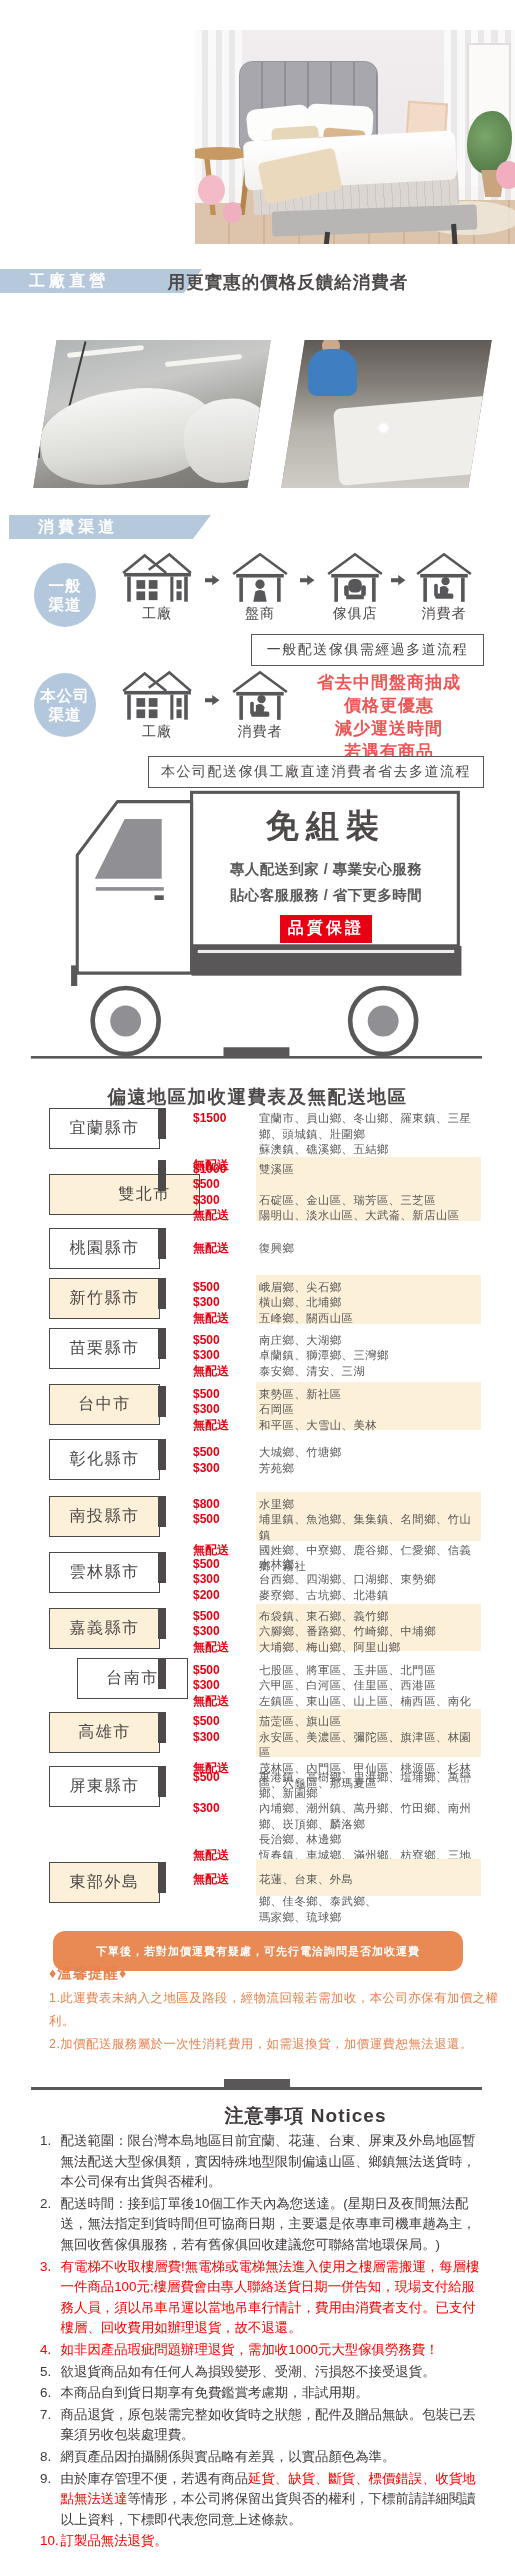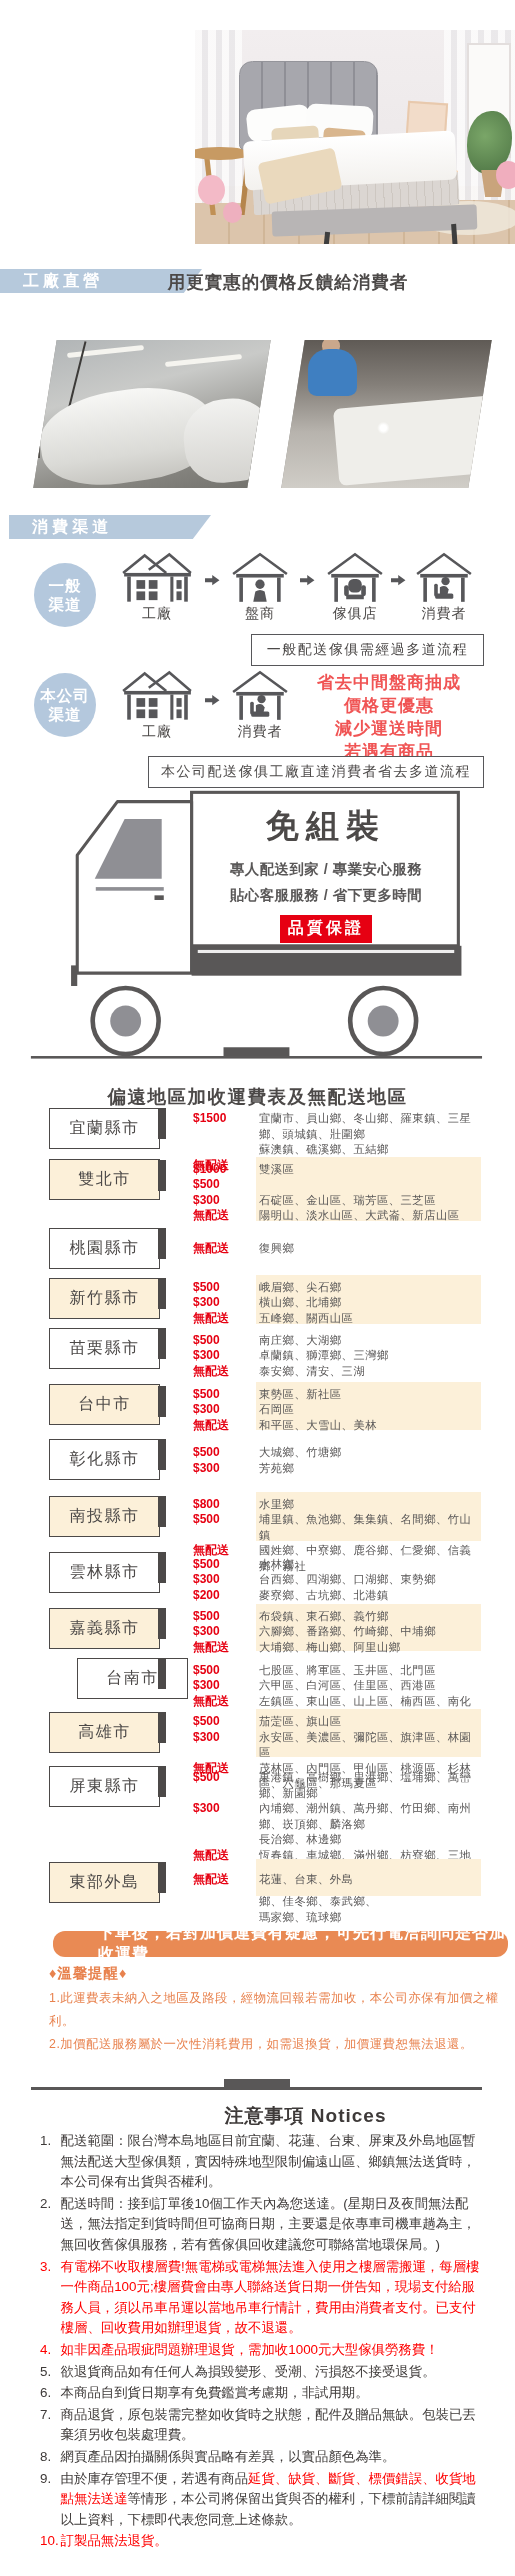--- a/index.html
+++ b/index.html
@@ -47,21 +47,21 @@
   .hp-leg1{left:129px;top:202px;width:4.6px;height:21.6px;background:#3e3e3e;transform:rotate(6deg);}
   .hp-leg2{left:257px;top:194px;width:4.6px;height:26px;background:#3e3e3e;transform:rotate(-4deg);}
   .hp-rug{left:222px;top:171px;width:103px;height:34px;background:#efe7db;border-radius:50%;opacity:.85;}
   .hp-balloon1{left:3.1px;top:145px;width:27px;height:30px;background:#f3bac7;border-radius:50%;}
   .hp-balloon2{left:28px;top:172px;width:18.5px;height:20.6px;background:#eeb0bf;border-radius:50%;}
   .hp-balloon3{right:-6.2px;top:131px;width:25px;height:28px;background:#f0aebe;border-radius:50%;}
 
   
   .angle-badge{position:absolute;left:0;width:202px;height:24px;background:#b6c9dc;
                clip-path:polygon(0 0,100% 0,91% 100%,0 100%);display:flex;align-items:center;}
-  .angle-badge span{color:#fff;font-size:16px;font-weight:bold;letter-spacing:4.1px;padding-left:23px;}
+  .angle-badge span{color:#fff;font-size:16px;font-weight:bold;letter-spacing:4.1px;padding-left:29px;}
   .factory-headline{position:absolute;left:149px;top:270px;width:278px;text-align:center;
                font-size:17.5px;font-weight:600;color:#4c4948;letter-spacing:1px;line-height:24px;}
 
   
   .fphoto{position:absolute;top:340px;height:148px;transform:skewX(-9deg);overflow:hidden;background:#8d8a85;}
   .fphoto .inner{position:absolute;left:-12%;top:0;width:124%;height:100%;transform:skewX(9deg);}
   .fp-left{left:45px;width:214px;}
   .fp-right{left:293px;width:187px;}
   .fp-left .inner{background:linear-gradient(165deg,#aeb2b4 0%,#c9cac8 35%,#8b8a85 72%,#6f6e69 100%);}
   .fp-right .inner{background:linear-gradient(180deg,#5f5a55 0%,#847f79 30%,#b7b3ad 62%,#d0cdc7 100%);}
@@ -107,23 +107,23 @@
   .ship-panel{position:absolute;left:256px;width:225px;background:#fcf0d9;}
   .ship-label{position:absolute;left:49px;width:109px;height:39px;border:1px solid #4c4948;background:#fff;
         display:flex;align-items:center;justify-content:center;font-size:16px;color:#4c4948;letter-spacing:1.5px;}
   .ship-label.shaded{background:#fcf0d9;}
   .ship-bar{position:absolute;left:158px;width:8.2px;height:31px;background:#4c4948;}
   .ship-content{position:absolute;left:193px;width:289px;}
   .fee-line{display:flex;align-items:flex-start;}
   .fee{flex:0 0 66px;font-size:12px;font-weight:bold;color:#e60012;line-height:15.5px;}
   .areas{flex:1;font-size:11.3px;color:#595757;line-height:15.5px;letter-spacing:0.5px;}
 
-  .ship-banner{position:absolute;left:53px;top:1931px;width:410px;height:26px;background:#e98a54;
+  .ship-banner{position:absolute;left:53px;top:1931px;width:410px;height:40px;background:#e98a54;
         border-radius:12px;display:flex;align-items:center;justify-content:center;color:#fff;
-        font-size:16px;font-weight:bold;letter-spacing:1px;padding-left:45px;}
+        font-size:11px;font-weight:bold;letter-spacing:1px;}
   .reminder-title{position:absolute;left:49px;top:1964px;color:#e8824e;font-size:14.4px;font-weight:bold;letter-spacing:1px;}
   .reminder-lines{position:absolute;left:49px;top:1987px;color:#e8824e;font-size:12.4px;line-height:23px;letter-spacing:0.5px;}
 
   .divider-line{position:absolute;left:31px;top:2087px;width:451px;height:2.6px;background:#595757;}
   .divider-bump{position:absolute;left:224px;top:2079px;width:66px;height:8.2px;background:#595757;}
 
   
   .notices-title{position:absolute;left:0;top:2103px;width:515px;text-align:center;font-size:19px;
         font-weight:600;color:#3e3a39;letter-spacing:1px;margin-left:48px;}
   .notices{position:absolute;left:40px;top:2131px;width:444px;font-size:13.4px;line-height:20.6px;color:#3e3a39;}
@@ -361,21 +361,21 @@
             <span class="areas">宜蘭市、員山鄉、冬山鄉、羅東鎮、三星鄉、頭城鎮、壯圍鄉<br>蘇澳鎮、礁溪鄉、五結鄉</span>
           </div>
           <div class="fee-line">
             <span class="fee">無配送</span>
             <span class="areas">南澳鄉、大同鄉</span>
           </div>
         </div>
       </div>
       <div class="ship-row" style="top: 1157px;">
         <div class="ship-panel" style="top: 0px; height: 64px;"></div>
-        <div class="ship-label shaded" style="top: 2px;">雙北市</div>
+        <div class="ship-label shaded" style="top: 17px; padding-left: 40px;">雙北市</div>
         <div class="ship-bar" style="top: 3.1px;"></div>
         <div class="ship-content" style="top: 4.6px;">
           <div class="fee-line">
             <span class="fee">$1000</span>
             <span class="areas">雙溪區</span>
           </div>
           <div class="fee-line">
             <span class="fee">$500</span>
           </div>
           <div class="fee-line">

